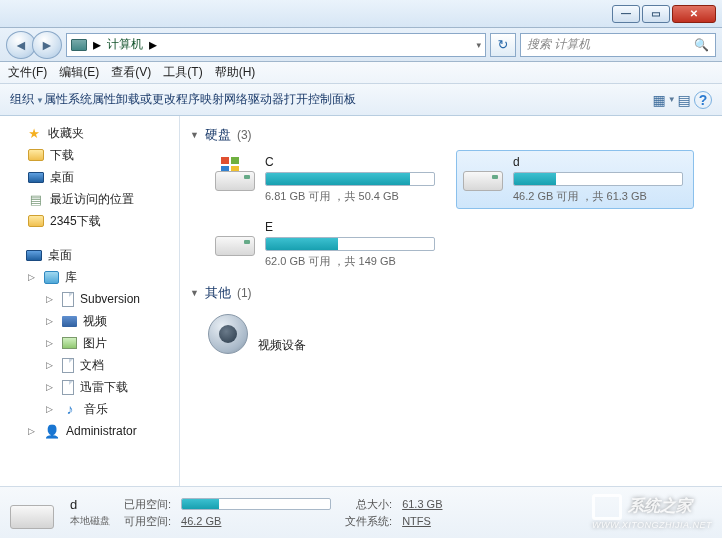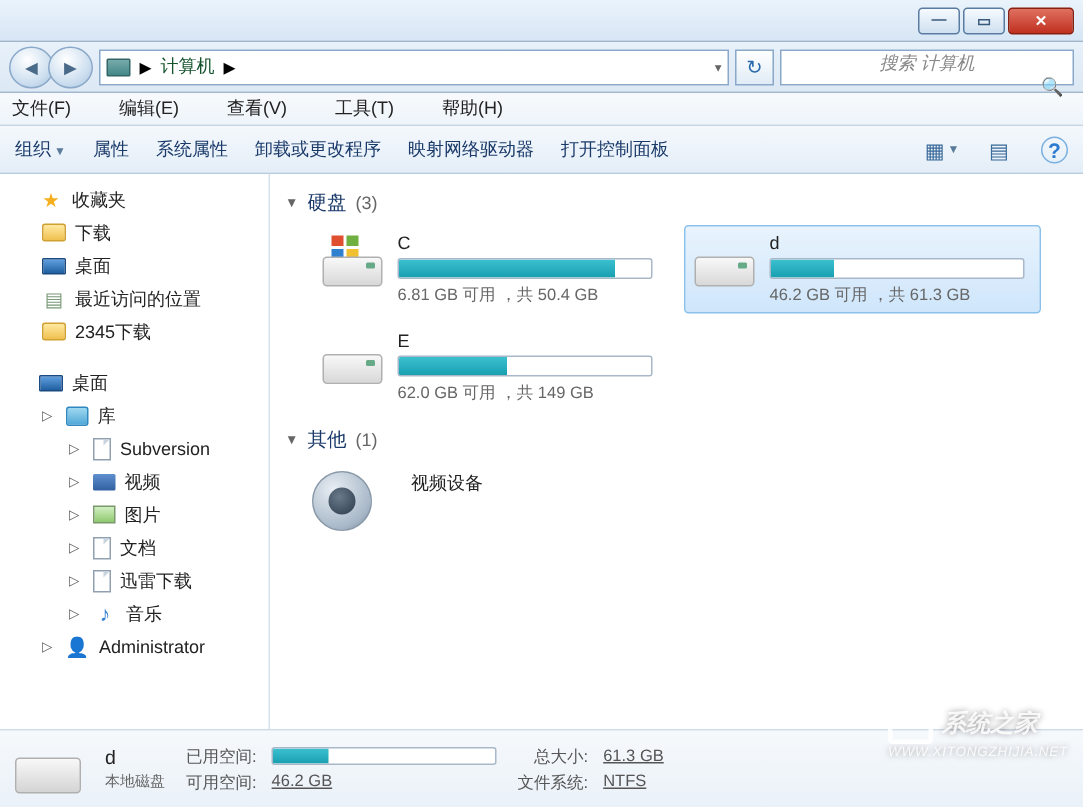--- a/index.html
+++ b/index.html
@@ -13,28 +13,28 @@
 
 .addrbar { height: 34px; background: linear-gradient(#e8f1fa, #dce8f4); display: flex; align-items: center; padding: 2px 6px; gap: 4px; border-bottom: 1px solid #a0b6cc; }
 .navbtns { display: flex; }
 .navbtn { width: 30px; height: 28px; border: 1px solid #8aa8c8; background: radial-gradient(circle at 40% 30%, #fff, #cfe0f0 60%, #a8c4e0); border-radius: 50%; display: flex; align-items: center; justify-content: center; color: #4a6a8a; font-size: 14px; }
 .navbtn:last-child { margin-left: -4px; }
 .addrbox { flex: 1; height: 24px; border: 1px solid #8aa8c8; background: #fff; display: flex; align-items: center; padding: 0 4px; gap: 6px; }
 .addrbox .pc-icon { width: 16px; height: 12px; background: linear-gradient(#7aa, #488); border: 1px solid #366; border-radius: 1px; }
 .addrbox .crumb { font-size: 12px; color: #14532d; }
 .addrbox .arrow { color: #666; font-size: 9px; margin-left: auto; }
 .refreshbtn { width: 26px; height: 24px; border: 1px solid #8aa8c8; background: linear-gradient(#fff,#e0ecf6); display: flex; align-items: center; justify-content: center; color: #2a6aaa; font-size: 13px; }
-.searchbox { width: 196px; height: 24px; border: 1px solid #8aa8c8; background: #fff; display: flex; align-items: center; padding: 0 6px; font-size: 12px; color: #888; font-style: italic; flex-direction: column; }
+.searchbox { width: 196px; height: 24px; border: 1px solid #8aa8c8; background: #fff; display: flex; align-items: center; padding: 0 6px; font-size: 12px; color: #888; font-style: italic; }
 .searchbox .mag { margin-left: auto; color: #5a8ac0; font-style: normal; }
 
 
-.menubar { height: 22px; background: linear-gradient(#f7fafd, #eef4fa); display: flex; align-items: center; padding: 0 8px; gap: 32px; font-size: 12px; color: #222; border-bottom: 1px solid #c8d6e4; }
-
-
-.toolbar { height: 32px; background: linear-gradient(#f4f8fc, #e4eef8); display: flex; align-items: center; padding: 0 10px; gap: 18px; font-size: 12px; color: #1a3a6a; border-bottom: 1px solid #b8cde0; }
+.menubar { height: 22px; background: linear-gradient(#f7fafd, #eef4fa); display: flex; align-items: center; padding: 0 8px; gap: 12px; font-size: 12px; color: #222; border-bottom: 1px solid #c8d6e4; }
+
+
+.toolbar { height: 32px; background: linear-gradient(#f4f8fc, #e4eef8); display: flex; align-items: center; padding: 0 10px; font-size: 12px; color: #1a3a6a; border-bottom: 1px solid #b8cde0; }
 .toolbar .spacer { flex: 1; }
 .toolbar .tb-icon { width: 20px; height: 20px; display: flex; align-items: center; justify-content: center; color: #3a6a9a; font-size: 14px; }
 .toolbar .drop { font-size: 8px; color: #5a7a9a; margin-left: 2px; }
 
 
 .body { display: flex; height: 370px; }
 
 
 .sidebar { width: 180px; border-right: 1px solid #d8e2ec; overflow: hidden; padding: 6px 0; background: #fff; }
 .tree-item { display: flex; align-items: center; height: 22px; padding-left: 10px; font-size: 12px; color: #222; gap: 6px; white-space: nowrap; }
@@ -70,39 +70,39 @@
 .winlogo .q1 { background: #e05030; top: 0; left: 0; }
 .winlogo .q2 { background: #70b040; top: 0; right: 0; }
 .winlogo .q3 { background: #3080d0; bottom: 0; left: 0; }
 .winlogo .q4 { background: #f0c030; bottom: 0; right: 0; }
 .drive-info { flex: 1; font-size: 12px; }
 .drive-name { color: #222; margin-bottom: 3px; }
 .drive-bar { width: 170px; height: 14px; border: 1px solid #a8b8c8; background: #fff; border-radius: 2px; overflow: hidden; margin-bottom: 3px; }
 .drive-bar-fill { height: 100%; background: linear-gradient(#3cc0d0, #18a0b0); }
 .drive-stats { color: #666; font-size: 11px; }
 
-.device { display: flex; align-items: flex-start; gap: 26px; padding: 6px 4px 6px 18px; }
+.device { display: flex; align-items: flex-end; gap: 10px; padding: 6px 4px 6px 18px; }
 .cam-icon { width: 40px; height: 40px; border-radius: 50%; background: radial-gradient(circle at 35% 30%, #e8eef4, #a8b8c8 70%, #7a8a9a); border: 1px solid #8898a8; position: relative; }
 .cam-icon::after { content: ""; position: absolute; top: 10px; left: 10px; width: 18px; height: 18px; border-radius: 50%; background: radial-gradient(circle at 40% 35%, #6a7a8a, #2a3a4a); }
 .device-name { font-size: 12px; color: #222; }
 
 
 .details { height: 52px; border-top: 1px solid #d0dce8; background: linear-gradient(#f6f9fc,#eaf1f8); display: flex; align-items: center; padding: 4px 10px; gap: 14px; font-size: 12px; }
 .details .big-icon { width: 46px; height: 36px; position: relative; }
 .details .big-icon .disk { position: absolute; bottom: 2px; left: 0; width: 44px; height: 24px; border-radius: 3px; background: linear-gradient(#f8f8f8,#d4d4d4); border: 1px solid #b0b0b0; }
 .det-col { display: flex; flex-direction: column; gap: 2px; }
 .det-name { font-size: 13px; color: #222; }
 .det-sub { color: #666; font-size: 10px; }
 .det-grid { display: grid; grid-template-columns: auto auto; column-gap: 10px; row-gap: 2px; font-size: 11px; align-items: center; }
 .det-lbl { color: #555; text-align: right; }
 .det-val { color: #555; text-decoration: underline; }
 .det-bar { width: 150px; height: 12px; border: 1px solid #a8b8c8; background: #fff; border-radius: 2px; overflow: hidden; }
 .det-bar-fill { height: 100%; background: linear-gradient(#3cc0d0, #18a0b0); }
 
-.watermark { position: absolute; right: 10px; bottom: 32px; font-size: 16px; color: rgba(255,255,255,0.85); font-weight: bold; text-shadow: 0 0 4px rgba(0,0,0,0.4); pointer-events: none; font-style: italic; }
+.watermark { position: absolute; right: 10px; bottom: 8px; font-size: 16px; color: rgba(255,255,255,0.85); font-weight: bold; text-shadow: 0 0 4px rgba(0,0,0,0.4); pointer-events: none; font-style: italic; }
 .watermark .house { display: inline-block; width: 30px; height: 26px; border: 3px solid rgba(255,255,255,0.85); border-radius: 3px; margin-right: 6px; vertical-align: middle; position: relative; }
 </style>
 </head>
 <body>
 
 <div class="titlebar">
   <div class="winbtn">—</div>
   <div class="winbtn">▭</div>
   <div class="winbtn close">✕</div>
 </div>

